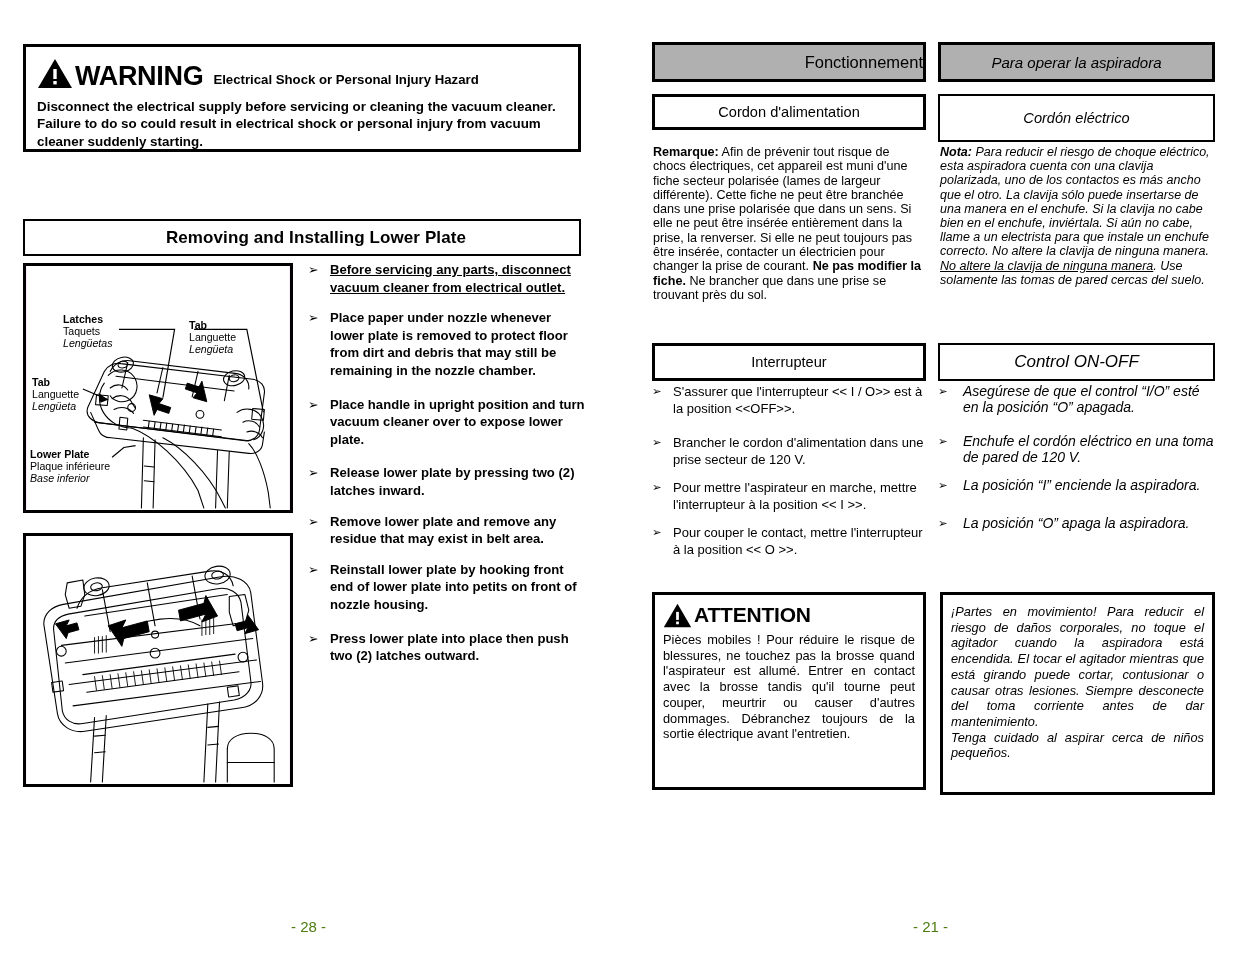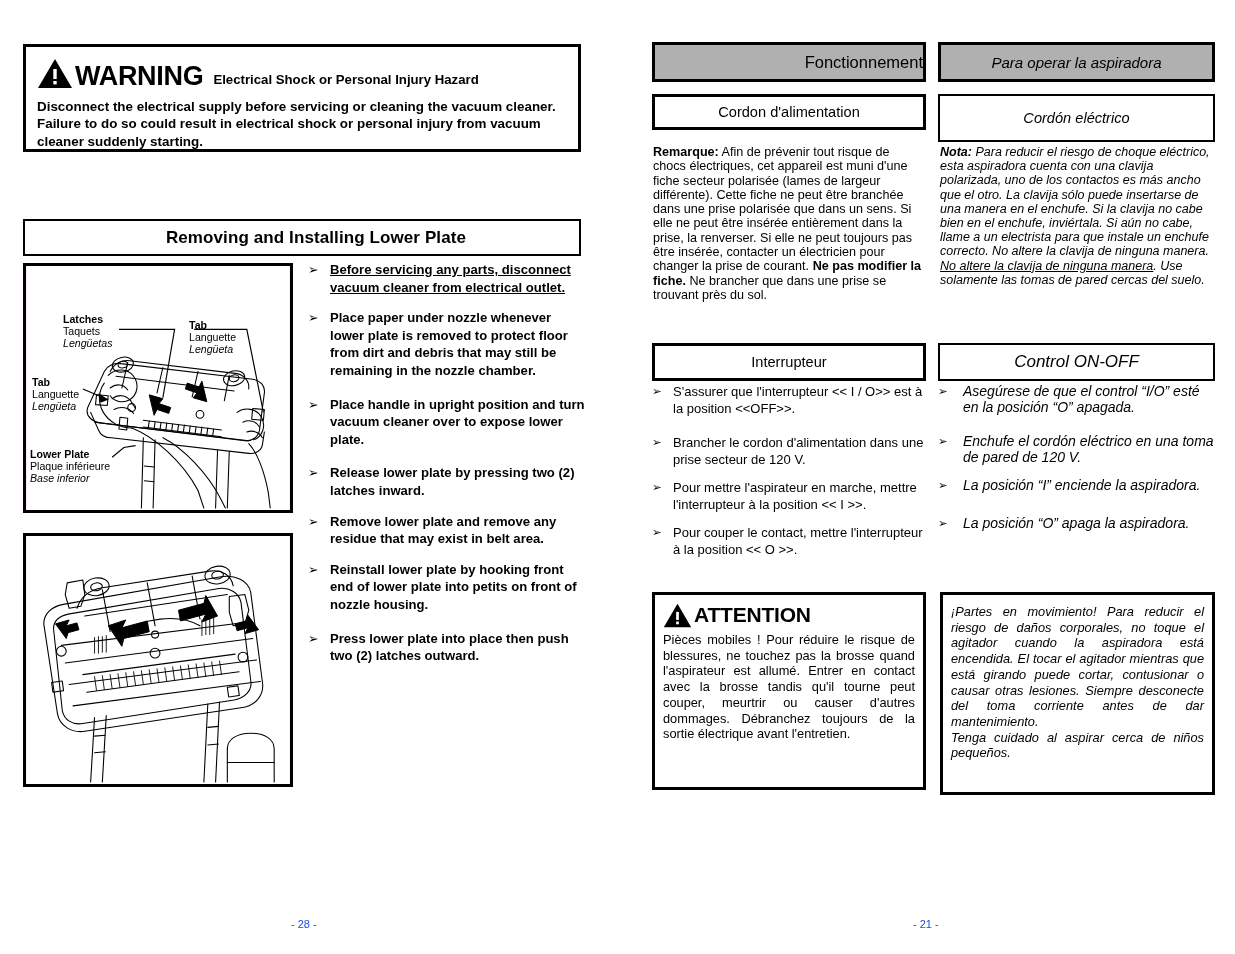--- a/index.html
+++ b/index.html
@@ -154,21 +154,21 @@
     font-size: 12.8px; line-height: 15.7px; text-align: justify; margin-top: 3px;
   }
   #cuidado-body {
     font-size: 12.8px; line-height: 15.7px; text-align: justify;
     font-style: italic; margin-top: 3px;
   }
   .nojustify { text-align: left !important; }
 
   
   .page-num {
-    font-size: 11px; color: #1d4ed8;
+    font-size: 15px; color: #4d7c0f;
   }
   #page-num-left  { left: 291px; top: 918px; }
   #page-num-right { left: 913px; top: 918px; }
 </style>
 </head>
 <body>
 
 <div class="abs" id="warning-box">
   <div id="warning-head">
     <span>

